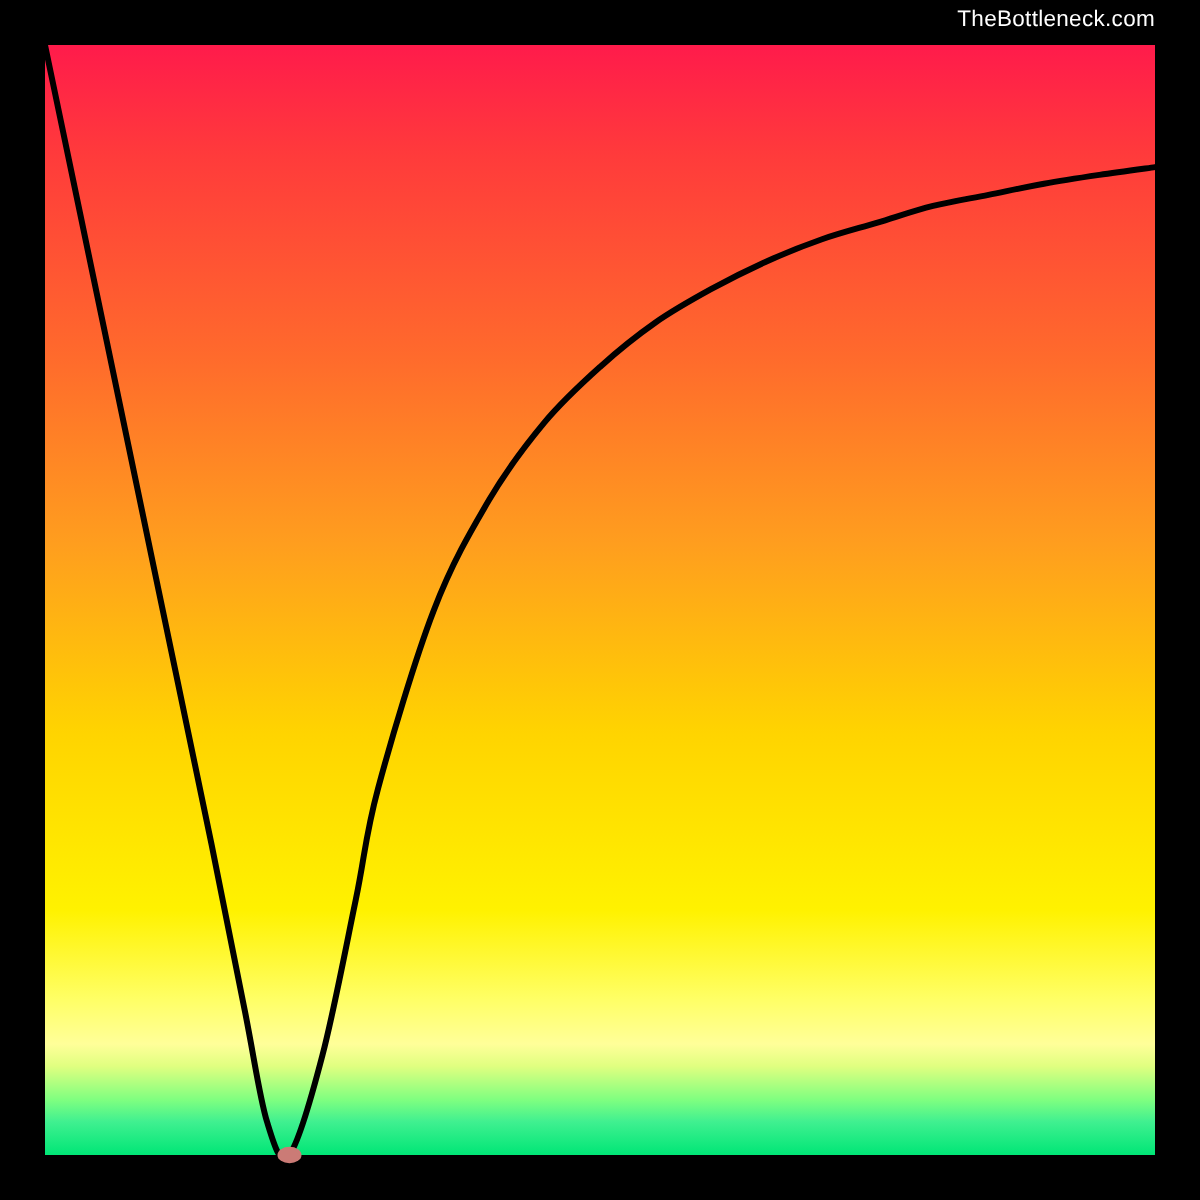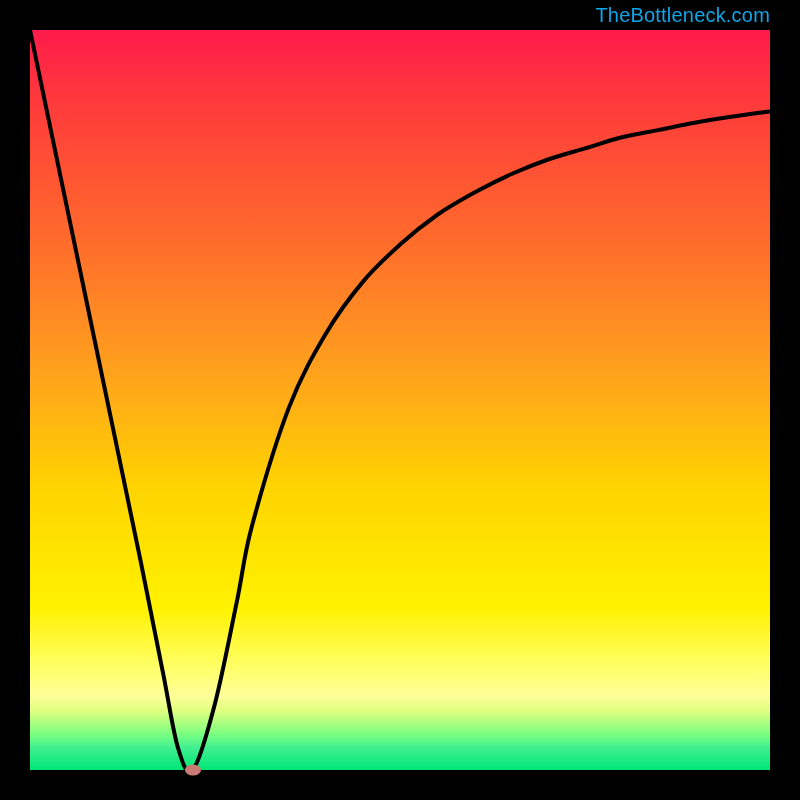--- a/index.html
+++ b/index.html
@@ -36,22 +36,22 @@
       #e0ff80 92%,
       #80ff80 95%,
       #40f090 97%,
       #00e676 100%
     );
   }
   .watermark {
     position: absolute;
     top: 4px;
     right: 30px;
-    color: #0ea5e9;
-    font-size: 20px;
+    color: #ffffff;
+    font-size: 15px;
     letter-spacing: 0.2px;
     user-select: none;
   }
   svg.curve {
     position: absolute;
     left: 0;
     top: 0;
     width: 740px;
     height: 740px;
     overflow: visible;

